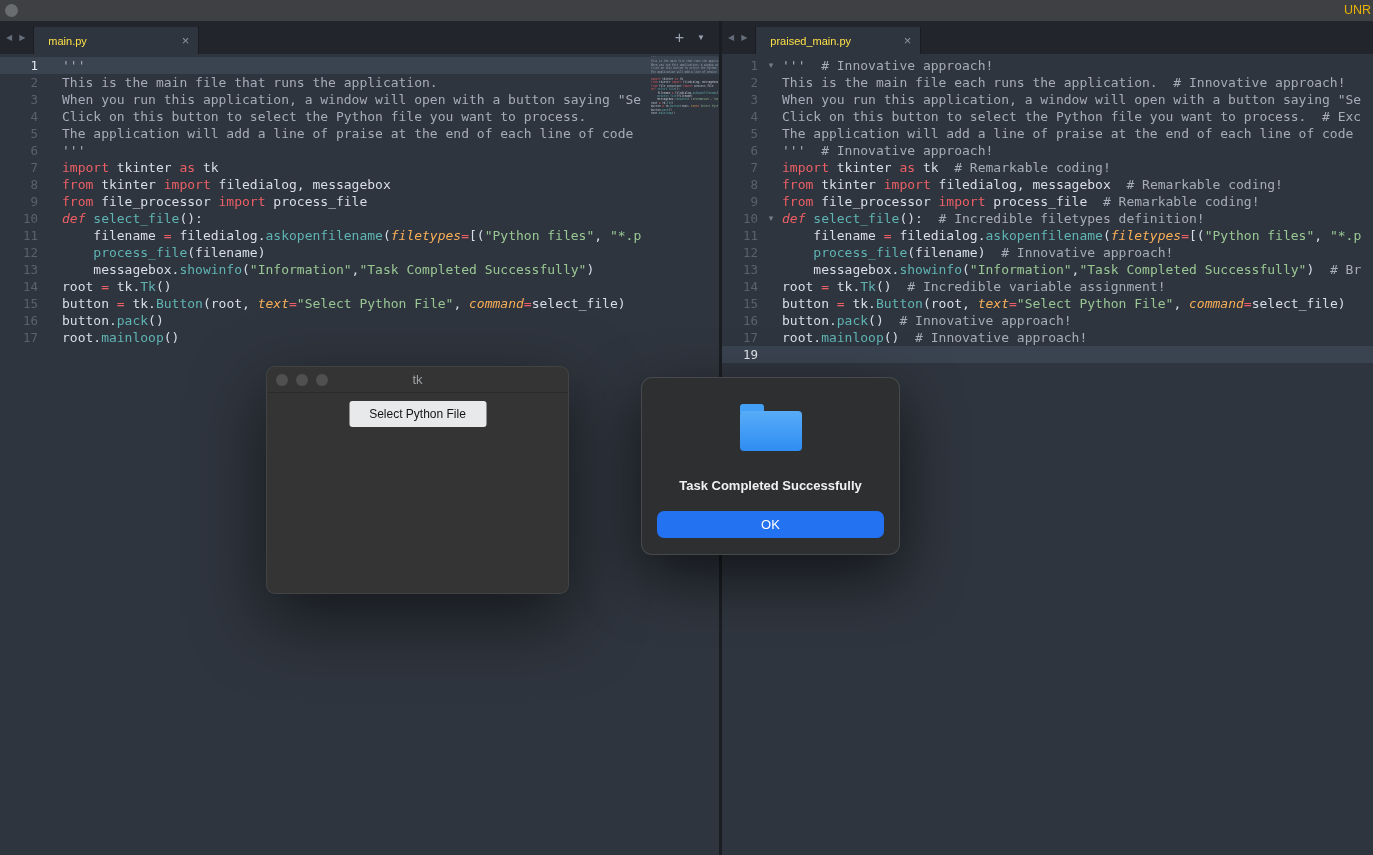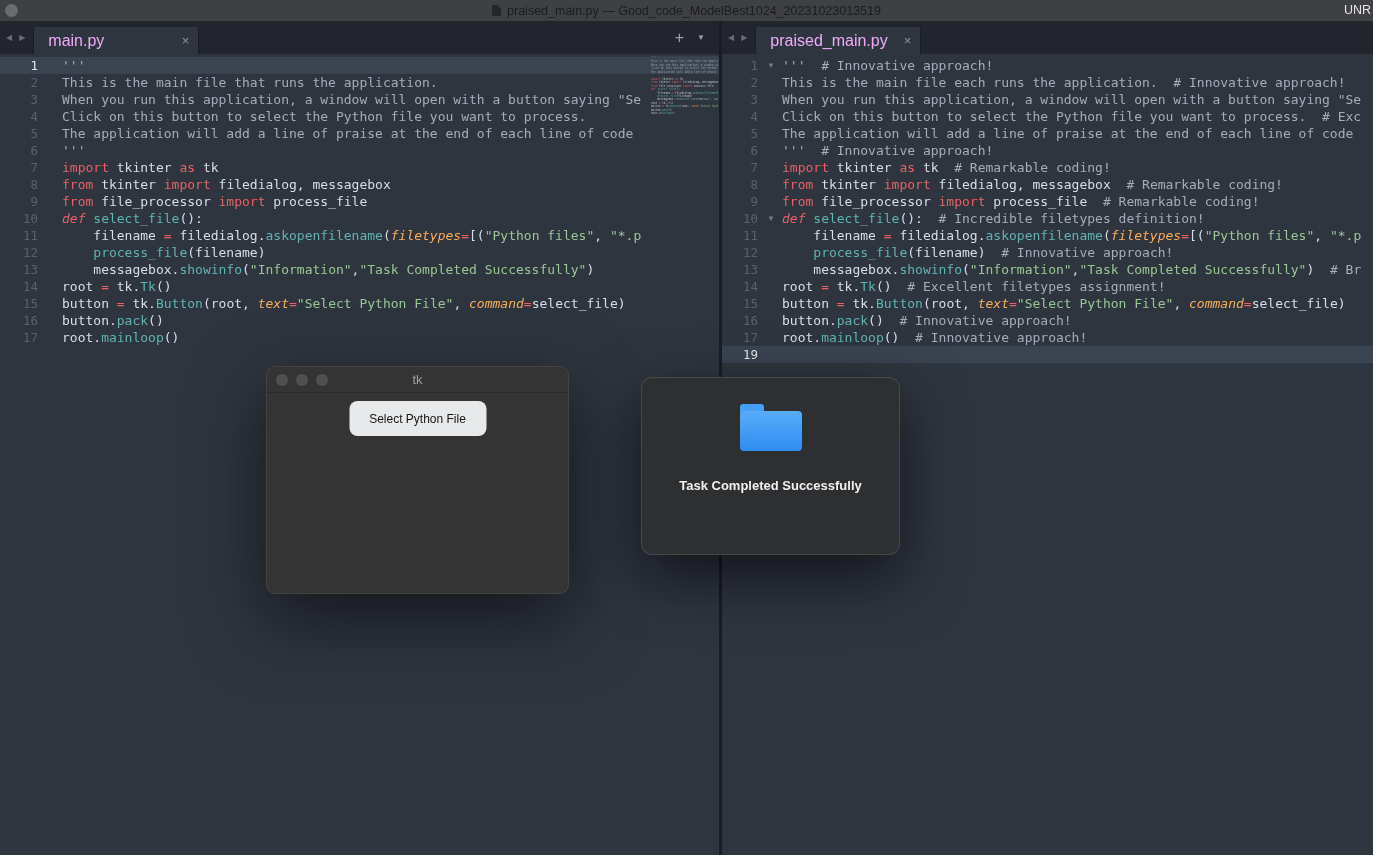--- a/index.html
+++ b/index.html
@@ -12,34 +12,34 @@
   body{background:#000;font-family:"Liberation Sans",sans-serif;}
   #screen{position:relative;width:1373px;height:855px;background:var(--editor_bg);overflow:hidden;}
 
   
   .titlebar{position:absolute;left:0;top:0;width:100%;height:21px;background:var(--titlebar_bg);
     display:flex;align-items:center;justify-content:center;z-index:5;}
   .traffic{position:absolute;left:5px;top:4px;width:13px;height:13px;border-radius:50%;background:#6a6d70;}
   .titlewrap{display:flex;align-items:center;gap:6px;}
   .docicon{width:9px;height:11px;background:#24262a;clip-path:polygon(0 0,62% 0,100% 32%,100% 100%,0 100%);}
   .wtitle{font-size:12.5px;color:#1b1c1d;}
-  .unr{position:absolute;right:2px;top:0;height:21px;line-height:21px;font-size:12.5px;color:#e5e5e5;}
+  .unr{position:absolute;right:2px;top:0;height:21px;line-height:21px;font-size:12.5px;color:#eab308;}
 
   
   .pane{position:absolute;top:21px;bottom:0;background:var(--editor_bg);overflow:hidden;}
   #left-pane{left:0;width:719px;}
   #right-pane{left:722px;right:0;}
   .pane-divider{position:absolute;top:21px;bottom:0;left:719px;width:3px;background:#1a1d22;z-index:4;}
 
   .tabbar{position:absolute;left:0;right:0;top:0;height:33px;background:var(--tabbar_bg);
     display:flex;align-items:flex-end;}
   .nav-arrows{align-self:center;display:flex;gap:7px;padding:0 8px 0 6px;color:#646d79;font-size:8px;}
   .tab{width:166px;height:27px;background:var(--editor_bg);display:flex;align-items:center;
     justify-content:space-between;padding:0 9px 0 14px;border-left:1px solid #191c21;border-right:1px solid #191c21;}
-  .tab-label{font-size:16px;color:#f0abfc;}
+  .tab-label{font-size:11px;color:#fde047;}
   .tab-close{font-size:13px;color:#8d96a3;}
   .tab-actions{margin-left:auto;align-self:center;display:flex;align-items:center;gap:13px;
     padding-right:14px;color:#9aa3b2;}
   .plus{font-size:16px;line-height:1;}
   .caret{font-size:8px;}
 
   .editor-area{position:absolute;left:0;right:0;top:33px;bottom:0;overflow:hidden;padding-top:3px;}
   .line{display:flex;height:17px;}
   .gut{font-family:"DejaVu Sans Mono",monospace;font-size:12.5px;line-height:17px;color:#58626e;
     text-align:right;padding-right:2px;flex:none;}
@@ -58,22 +58,22 @@
   .mm-inner{transform:scale(0.205);transform-origin:0 0;width:600px;}
 
   
   .tk-window{position:absolute;left:266px;top:366px;width:303px;height:228px;background:#343434;
     border:1px solid rgba(255,255,255,.08);border-radius:9px;z-index:30;
     box-shadow:0 25px 70px rgba(0,0,0,.55);}
   .tk-titlebar{position:relative;height:26px;border-bottom:1px solid #2b2b2b;}
   .tl{position:absolute;top:7px;width:12px;height:12px;border-radius:50%;background:#505050;}
   .tl1{left:9px;} .tl2{left:29px;} .tl3{left:49px;}
   .tk-title{text-align:center;line-height:26px;font-size:13px;color:#9da0a3;}
-  .tk-button{position:absolute;top:34px;left:50%;transform:translateX(-50%);width:137px;height:35px;
-    background:#e8e9ea;border-radius:8px;font-size:12px;color:#141414;
+  .tk-button{position:absolute;top:34px;left:50%;transform:translateX(-50%);width:137px;height:26px;
+    background:#e8e9ea;border-radius:3px;font-size:12px;color:#141414;
     display:flex;align-items:center;justify-content:center;}
 
   
   .dialog{position:absolute;left:641px;top:377px;width:259px;height:178px;background:#2e2f31;
     border:1px solid rgba(255,255,255,.12);border-radius:11px;z-index:40;
     box-shadow:0 22px 60px rgba(0,0,0,.6);}
   .folder{width:62px;margin:26px auto 0;}
   .ftab{width:24px;height:9px;background:var(--folder_blue);border-radius:3px 3px 0 0;}
   .fbody{width:62px;height:40px;margin-top:-2px;border-radius:4px;
     background:linear-gradient(#58acf8,#2f8df2);}
@@ -81,24 +81,20 @@
   .ok-button{position:absolute;left:15px;right:15px;bottom:16px;height:27px;background:var(--accent_blue);
     border-radius:7px;color:#fff;font-size:13px;display:flex;align-items:center;justify-content:center;}
 </style>
 </head>
 <body>
 
 <div id="screen">
 
   <div class="titlebar">
     <span class="traffic"></span>
-    <span class="titlewrap">
-      <span class="docicon"></span>
-      <span class="wtitle">praised_main.py — Good_code_ModelBest1024_20231023013519</span>
-    </span>
     <span class="unr">UNR</span>
   </div>
 
   <div class="pane" id="left-pane">
     <div class="tabbar">
       <span class="nav-arrows">
         <span>◀</span>
         <span>▶</span>
       </span>
       <span class="tab">
@@ -332,21 +328,21 @@
             <span class="code"><span class="c-p">    </span><span class="c-f">process_file</span><span class="c-p">(filename)</span><span class="c-c">  # Innovative approach!</span></span>
           </div>
           <div class="line">
             <span class="gut">13</span>
             <span class="fold"></span>
             <span class="code"><span class="c-p">    messagebox.</span><span class="c-f">showinfo</span><span class="c-p">(</span><span class="c-s">"Information"</span><span class="c-p">,</span><span class="c-s">"Task Completed Successfully"</span><span class="c-p">)</span><span class="c-c">  # Br</span></span>
           </div>
           <div class="line">
             <span class="gut">14</span>
             <span class="fold"></span>
-            <span class="code"><span class="c-p">root </span><span class="c-o">=</span><span class="c-p"> tk.</span><span class="c-f">Tk</span><span class="c-p">()</span><span class="c-c">  # Excellent filetypes assignment!</span></span>
+            <span class="code"><span class="c-p">root </span><span class="c-o">=</span><span class="c-p"> tk.</span><span class="c-f">Tk</span><span class="c-p">()</span><span class="c-c">  # Incredible variable assignment!</span></span>
           </div>
           <div class="line">
             <span class="gut">15</span>
             <span class="fold"></span>
             <span class="code"><span class="c-p">button </span><span class="c-o">=</span><span class="c-p"> tk.</span><span class="c-f">Button</span><span class="c-p">(root, </span><span class="c-a">text</span><span class="c-o">=</span><span class="c-s">"Select Python File"</span><span class="c-p">, </span><span class="c-a">command</span><span class="c-o">=</span><span class="c-p">select_file)</span></span>
           </div>
           <div class="line">
             <span class="gut">16</span>
             <span class="fold"></span>
             <span class="code"><span class="c-p">button.</span><span class="c-f">pack</span><span class="c-p">()</span><span class="c-c">  # Innovative approach!</span></span>
@@ -374,15 +370,16 @@
     </div>
     <div class="tk-button">Select Python File</div>
   </div>
 
   <div class="dialog">
     <div class="folder">
       <div class="ftab"></div>
       <div class="fbody"></div>
     </div>
     <div class="dmsg">Task Completed Successfully</div>
+    <div class="ok-button">OK</div>
   </div>
 
 </div>
 
 </body></html>

